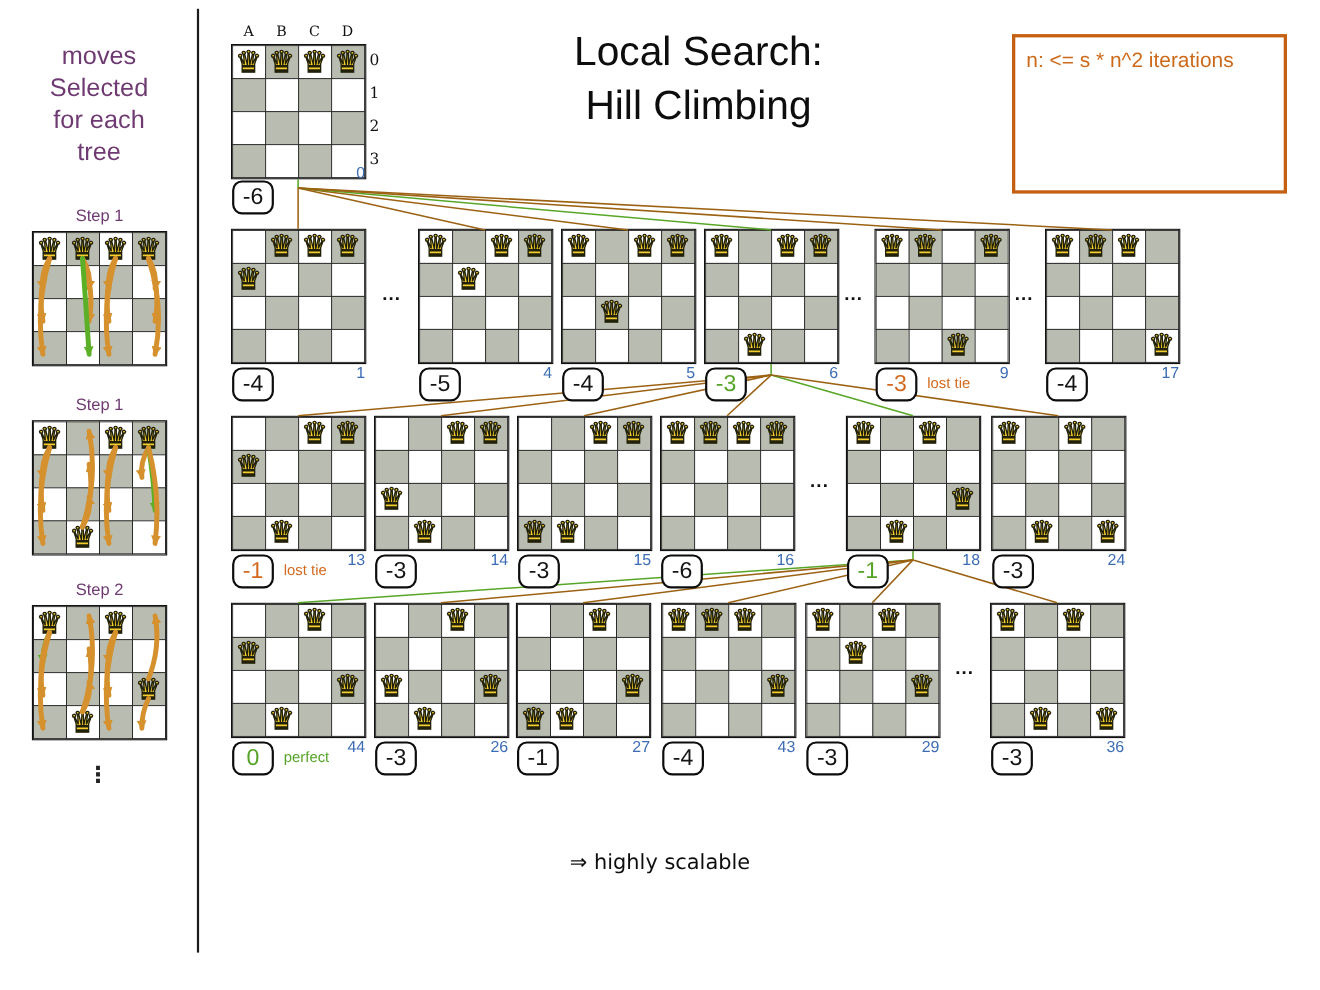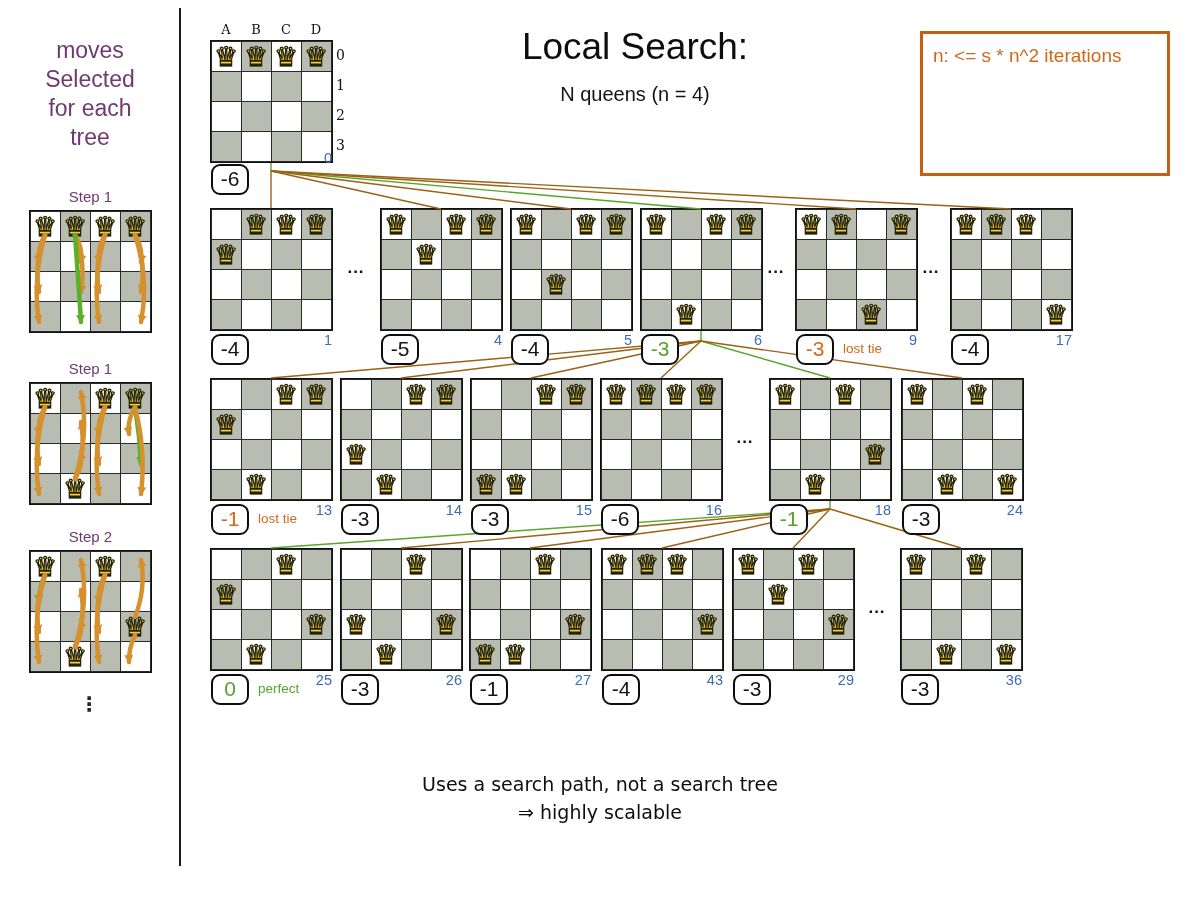--- a/index.html
+++ b/index.html
@@ -55,31 +55,30 @@
     <div>moves</div>
     <div>Selected</div>
     <div>for each</div>
     <div>tree</div>
   </div>
 
   <div class="divider"></div>
 
   <div class="title-block">
     <div class="title-line">Local Search:</div>
-    <div class="subtitle">N queens (n = 4)</div>
+    <div class="title-line">Hill Climbing</div>
   </div>
 
   <div class="note-box">
     <span>n: &lt;= s * n^2 iterations</span>
   </div>
 
   <div class="steps-ellipsis">⋮</div>
 
   <div class="footer-block">
-    <div>Uses a search path, not a search tree</div>
     <div>⇒ highly scalable</div>
   </div>
 
   <div id="boards-layer">
       <div class="board" style="left: 210px; top: 40px;">
         <div class="cell-dark" style="left: 30px; top: 0px;"></div>
         <div class="cell-dark" style="left: 90px; top: 0px;"></div>
         <div class="cell-dark" style="left: 0px; top: 30px;"></div>
         <div class="cell-dark" style="left: 60px; top: 30px;"></div>
         <div class="cell-dark" style="left: 30px; top: 60px;"></div>
@@ -532,21 +531,21 @@
       <div class="idx" style="left: 340px; top: 502px;">14</div>
       <div class="score black" style="left: 471px; top: 504px;">-3</div>
       <div class="idx" style="left: 470px; top: 502px;">15</div>
       <div class="score black" style="left: 601px; top: 504px;">-6</div>
       <div class="idx" style="left: 600px; top: 502px;">16</div>
       <div class="score green" style="left: 770px; top: 504px;">-1</div>
       <div class="idx" style="left: 769px; top: 502px;">18</div>
       <div class="score black" style="left: 902px; top: 504px;">-3</div>
       <div class="idx" style="left: 901px; top: 502px;">24</div>
       <div class="score green" style="left: 211px; top: 674px;">0</div>
-      <div class="idx" style="left: 210px; top: 672px;">25</div>
+      <div class="idx" style="left: 210px; top: 672px;">44</div>
       <div class="tag green" style="left: 258px; top: 681px;">perfect</div>
       <div class="score black" style="left: 341px; top: 674px;">-3</div>
       <div class="idx" style="left: 340px; top: 672px;">26</div>
       <div class="score black" style="left: 470px; top: 674px;">-1</div>
       <div class="idx" style="left: 469px; top: 672px;">27</div>
       <div class="score black" style="left: 602px; top: 674px;">-4</div>
       <div class="idx" style="left: 601px; top: 672px;">43</div>
       <div class="score black" style="left: 733px; top: 674px;">-3</div>
       <div class="idx" style="left: 732px; top: 672px;">29</div>
       <div class="score black" style="left: 901px; top: 674px;">-3</div>

